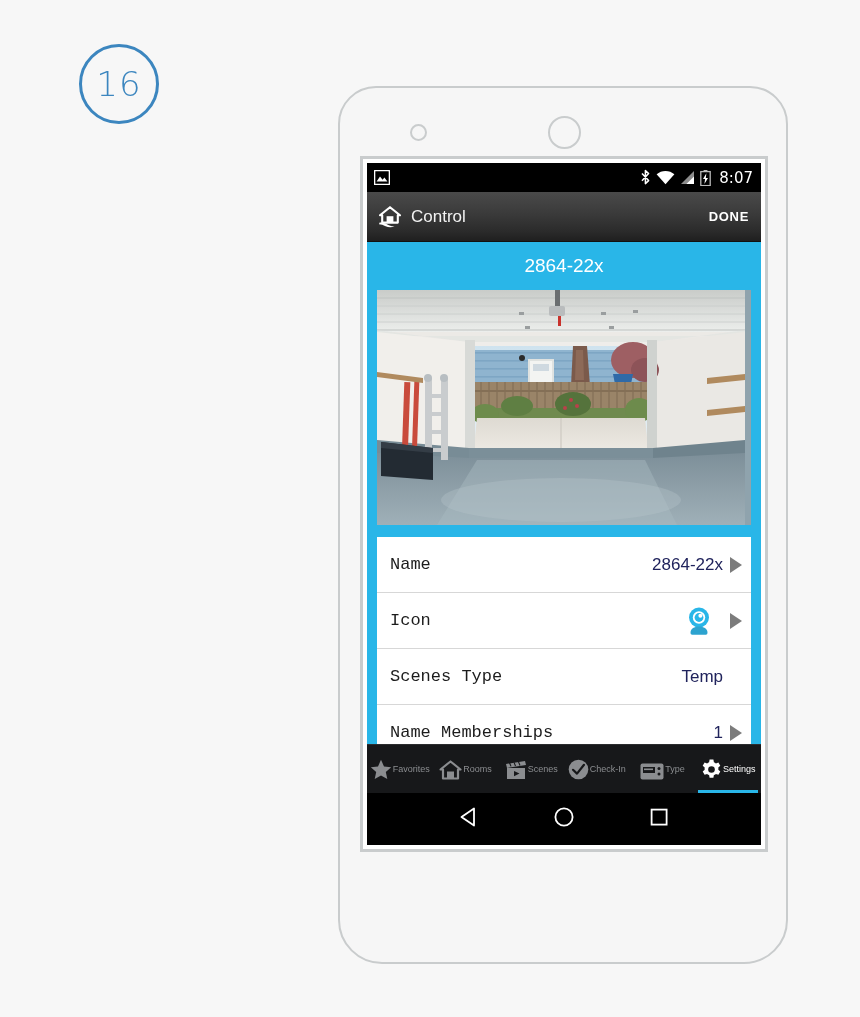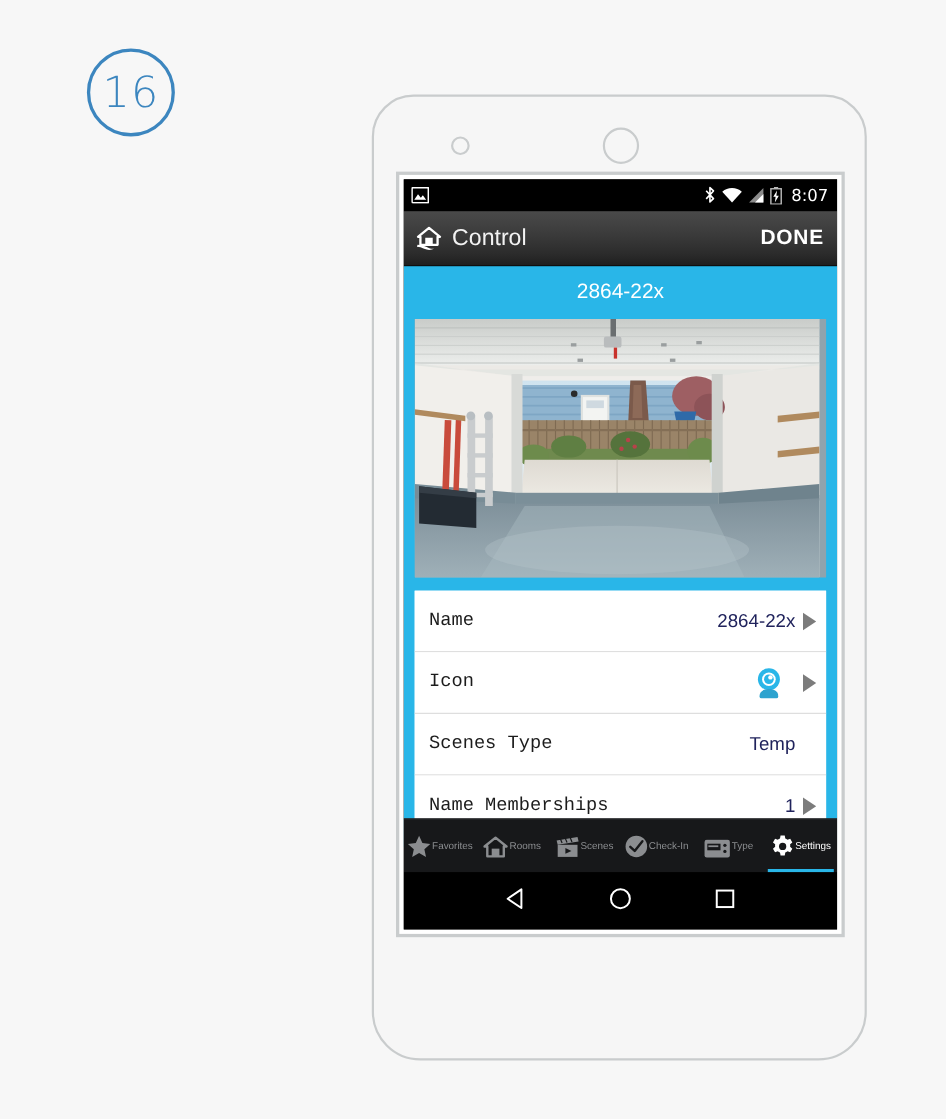--- a/index.html
+++ b/index.html
@@ -10,21 +10,21 @@
     overflow: hidden;
   }
 
   
   #step-badge {
     position: absolute; left: 79px; top: 44px;
     width: 80px; height: 80px; border-radius: 50%;
     border: 3px solid #3c86bf;
     color: #3c86bf;
     display: flex; align-items: center; justify-content: center;
-    font-size: 39px; font-weight: 300; letter-spacing: 1px;
+    font-size: 34px; font-weight: 300; letter-spacing: 1px;
     font-family: "DejaVu Sans", sans-serif;
   }
 
   
   #phone {
     position: absolute; left: 338px; top: 86px;
     width: 450px; height: 878px;
     background: #f6f6f6;
     border: 2px solid #c9cccd;
     border-radius: 38px 38px 44px 44px;
@@ -72,25 +72,25 @@
 
   
   #app-bar {
     height: 50px;
     background: linear-gradient(to bottom, #4a4a4a 0%, #3a3a3a 45%, #2b2b2b 80%, #1f1f1f 100%);
     display: flex; align-items: center;
     padding: 0 12px 0 10px;
     border-bottom: 1px solid #111;
   }
   #app-title {
-    color: #f2f2f2; font-size: 21px; margin-left: 8px;
+    color: #f2f2f2; font-size: 17px; margin-left: 8px;
     font-weight: 400;
   }
   #done-button {
-    margin-left: auto; color: #fff; font-size: 19px;
+    margin-left: auto; color: #fff; font-size: 13px;
     font-weight: bold; letter-spacing: 0.7px;
   }
 
   
   #body-blue {
     background: #29b6e8;
     height: 528px;
     position: relative;
   }
   #device-name-header {

